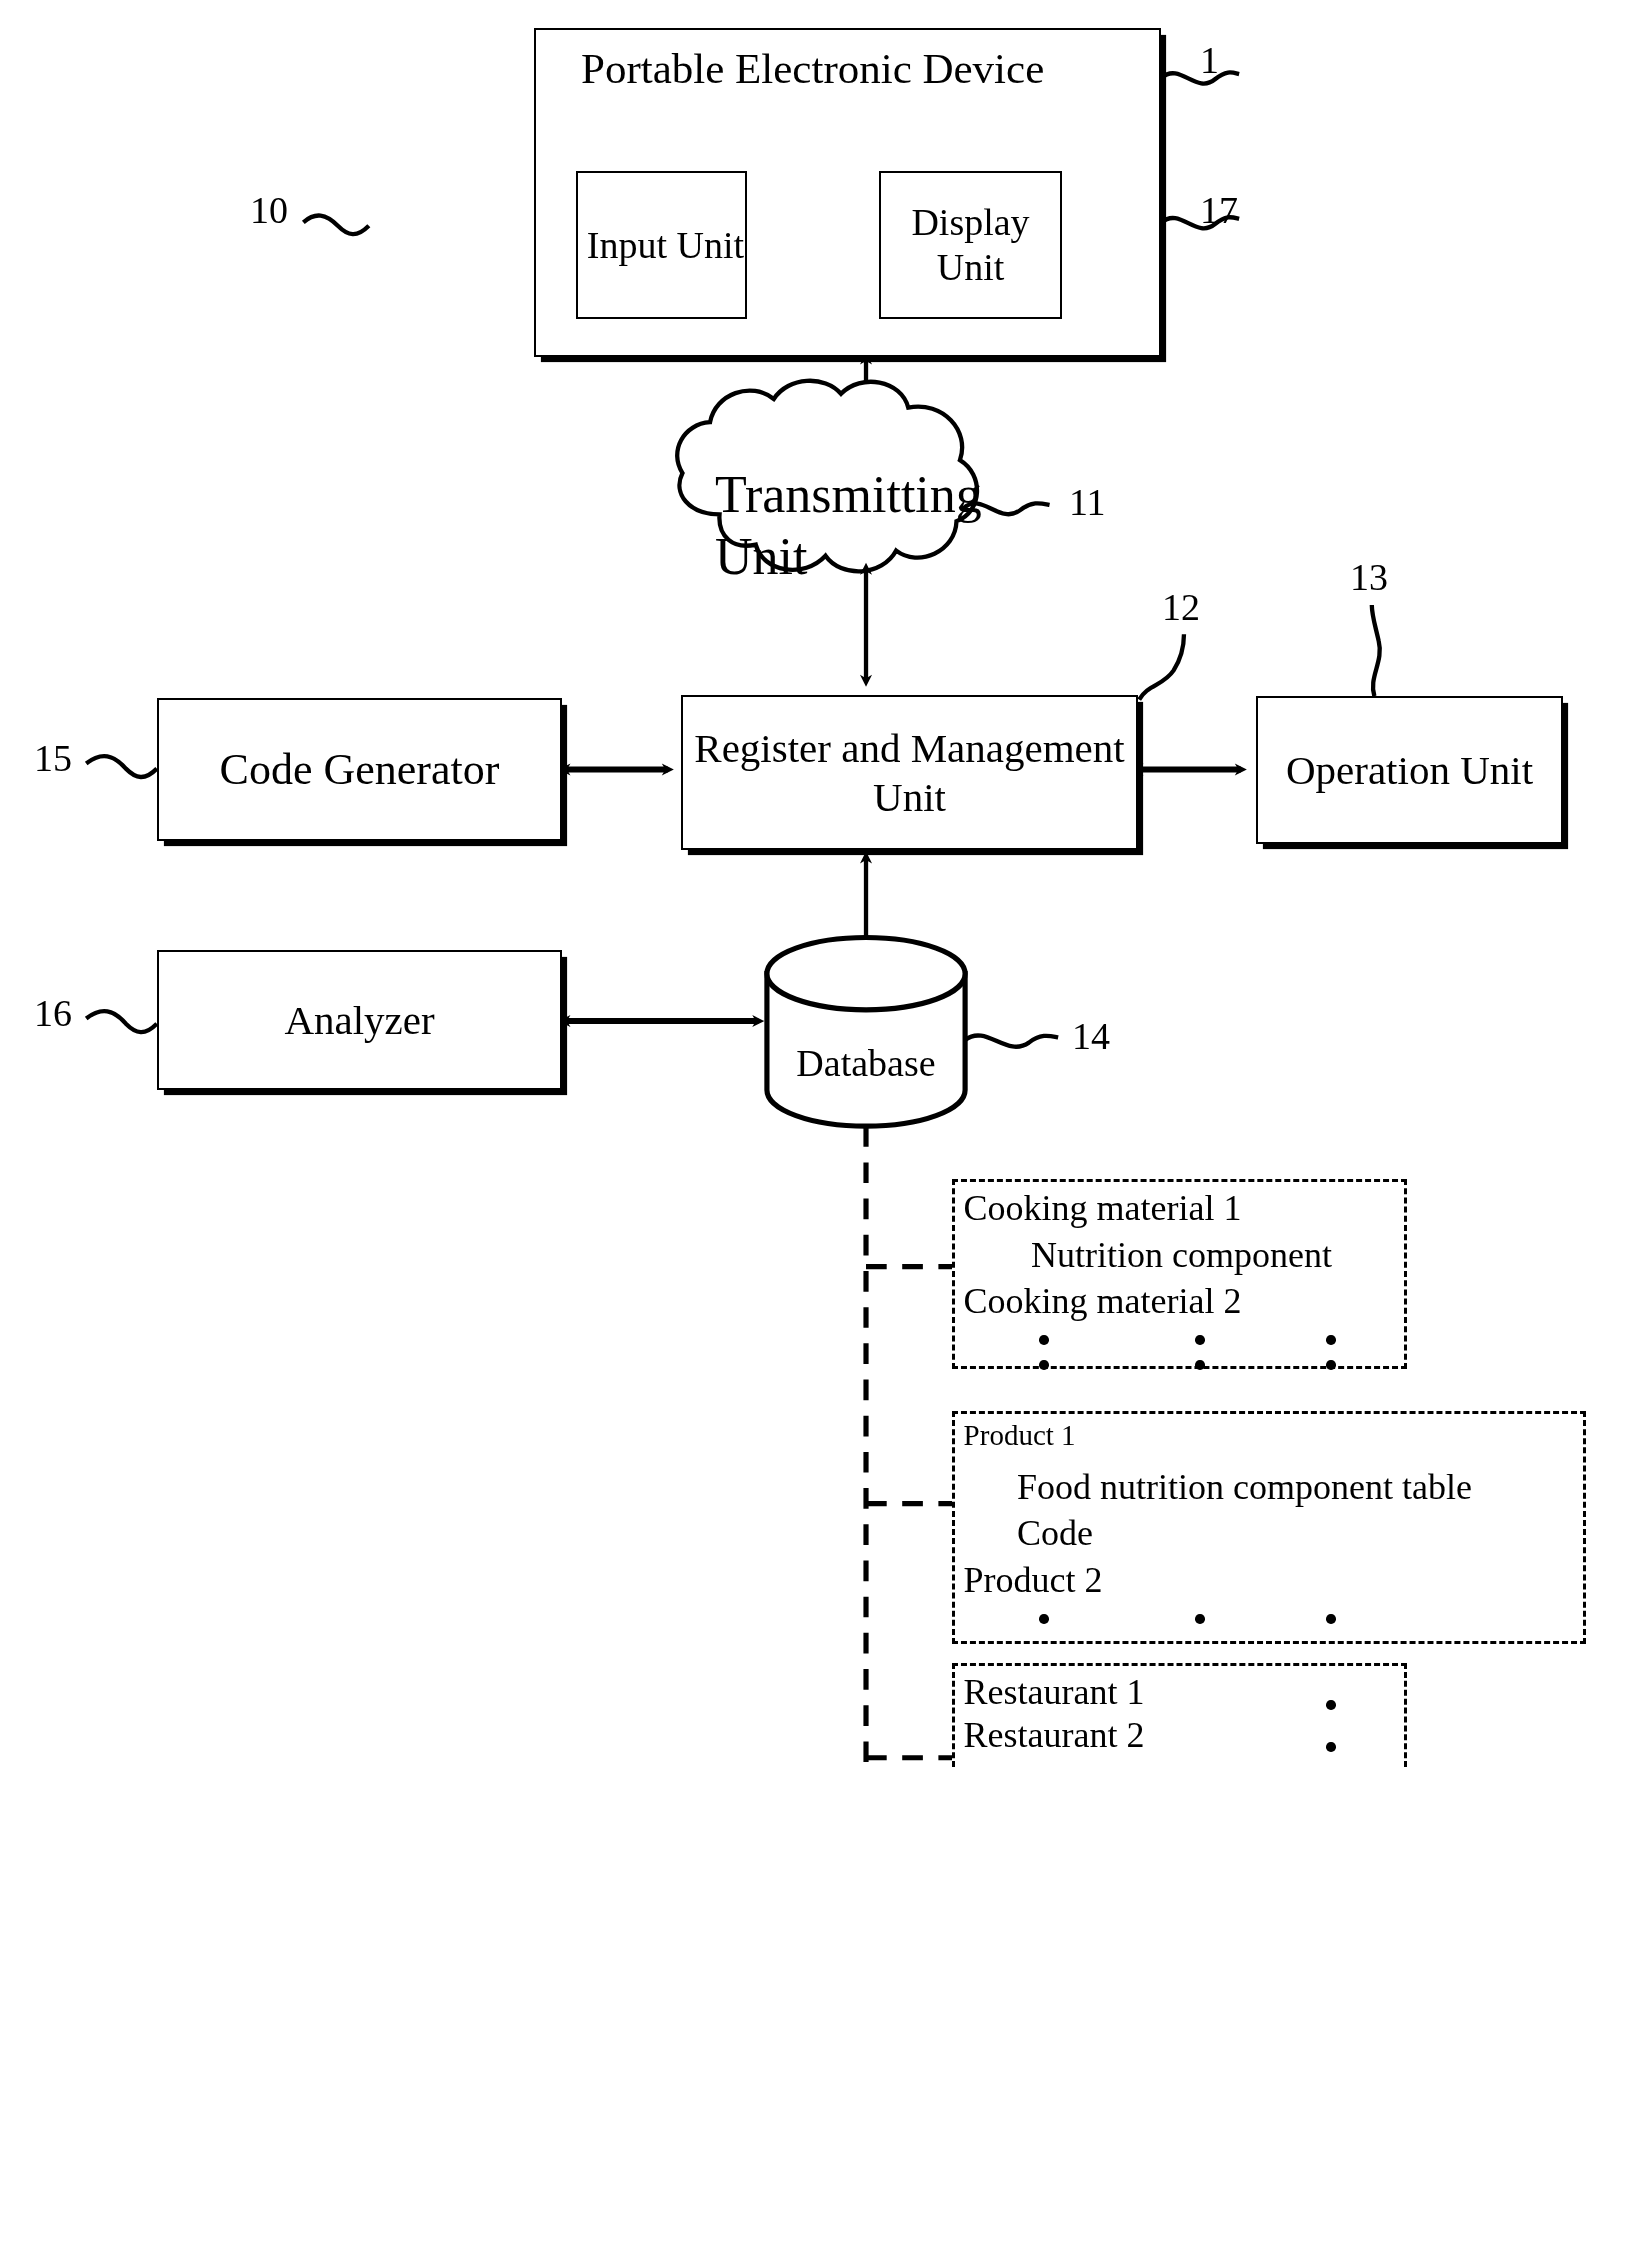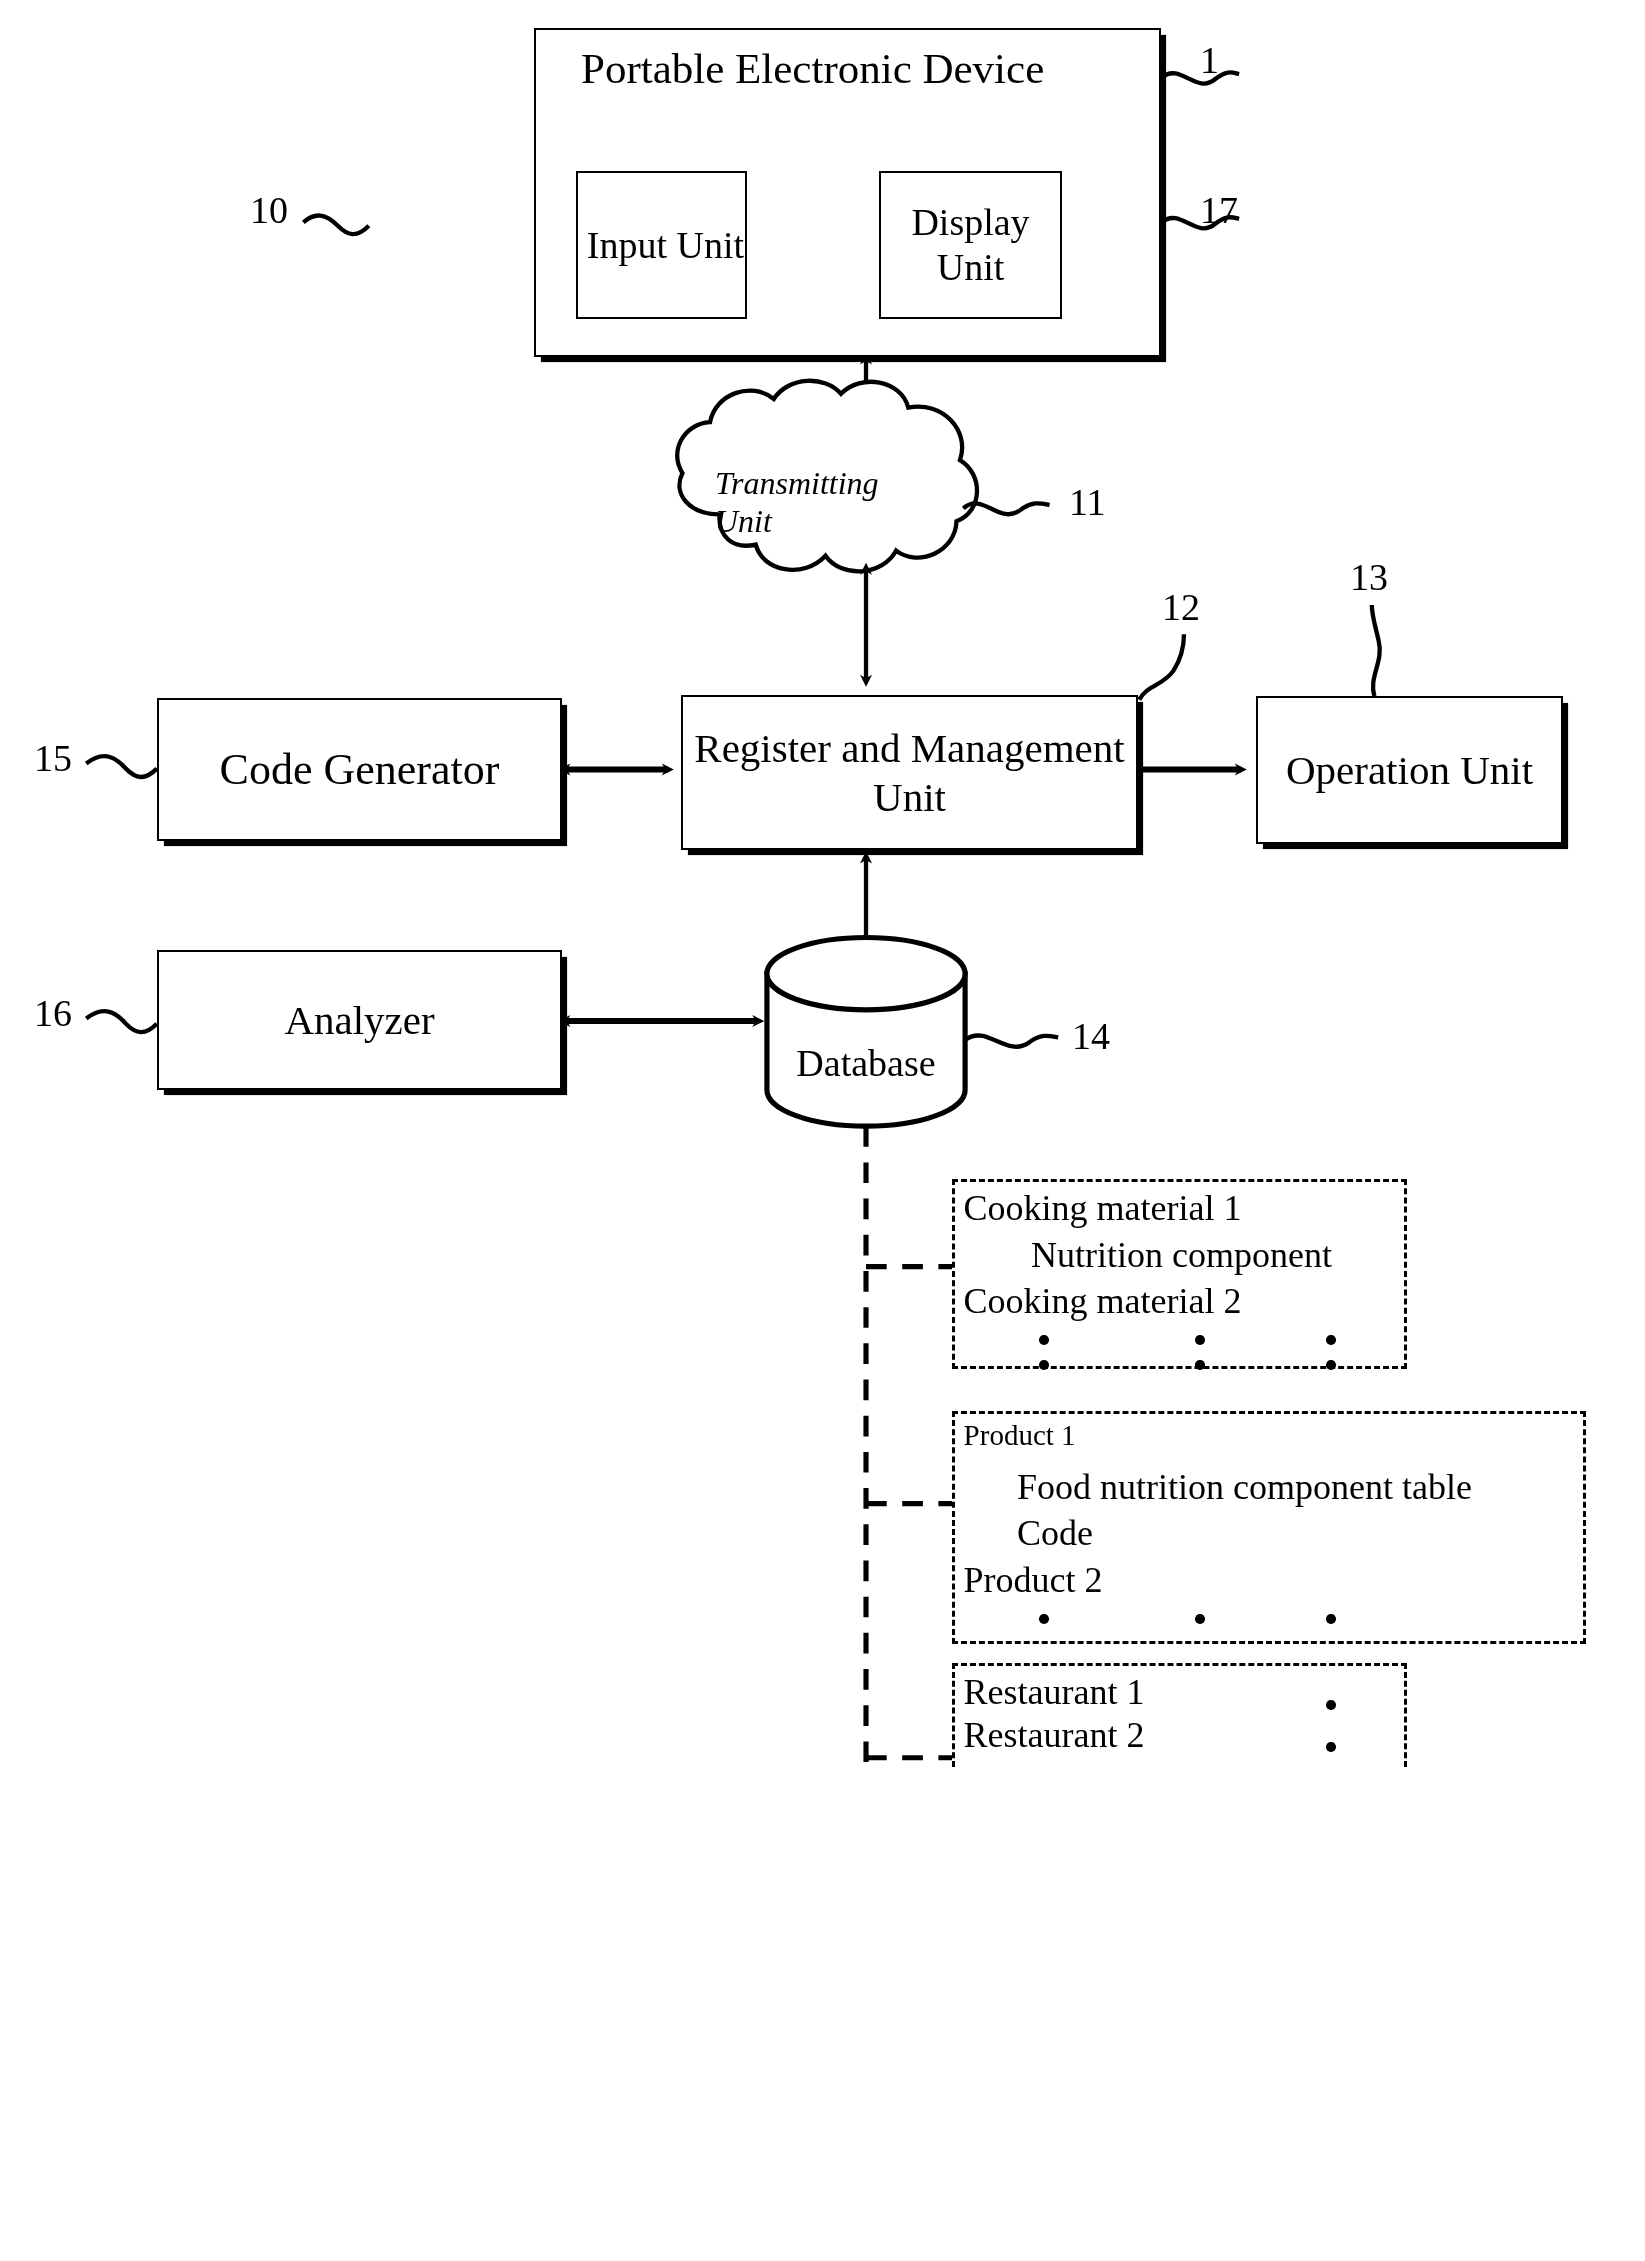--- a/index.html
+++ b/index.html
@@ -173,21 +173,21 @@
   </div>
 
   <div class="inner-box" style="left:576px; top:171px; width:171px; height:148px;padding-left:8px;">
     <span class="box-label" style="font-size:38px;">Input Unit</span>
   </div>
 
   <div class="inner-box" style="left:879px; top:171px; width:183px; height:148px;">
     <span class="box-label" style="font-size:38px;">Display Unit</span>
   </div>
 
-  <div class="txt" style="left:715px; top:464px; width:224px; font-size:32px; line-height:1.2; white-space:normal; text-align:left;font-style:italic;">Transmitting Unit</div>
+  <div class="txt" style="left:715px; top:464px; width:224px; font-size:52px; line-height:1.2; white-space:normal; text-align:left;">Transmitting Unit</div>
 
   <div class="solid-box" style="left:157px; top:698px; width:405px; height:143px;">
     <span class="box-label" style="font-size:44px;">Code Generator</span>
   </div>
 
   <div class="solid-box" style="left:681px; top:695px; width:457px; height:155px;">
     <span class="box-label" style="font-size:41px; white-space:normal; padding:0 8.6px;">Register and Management Unit</span>
   </div>
 
   <div class="solid-box" style="left:1256px; top:696px; width:307px; height:148px;">

